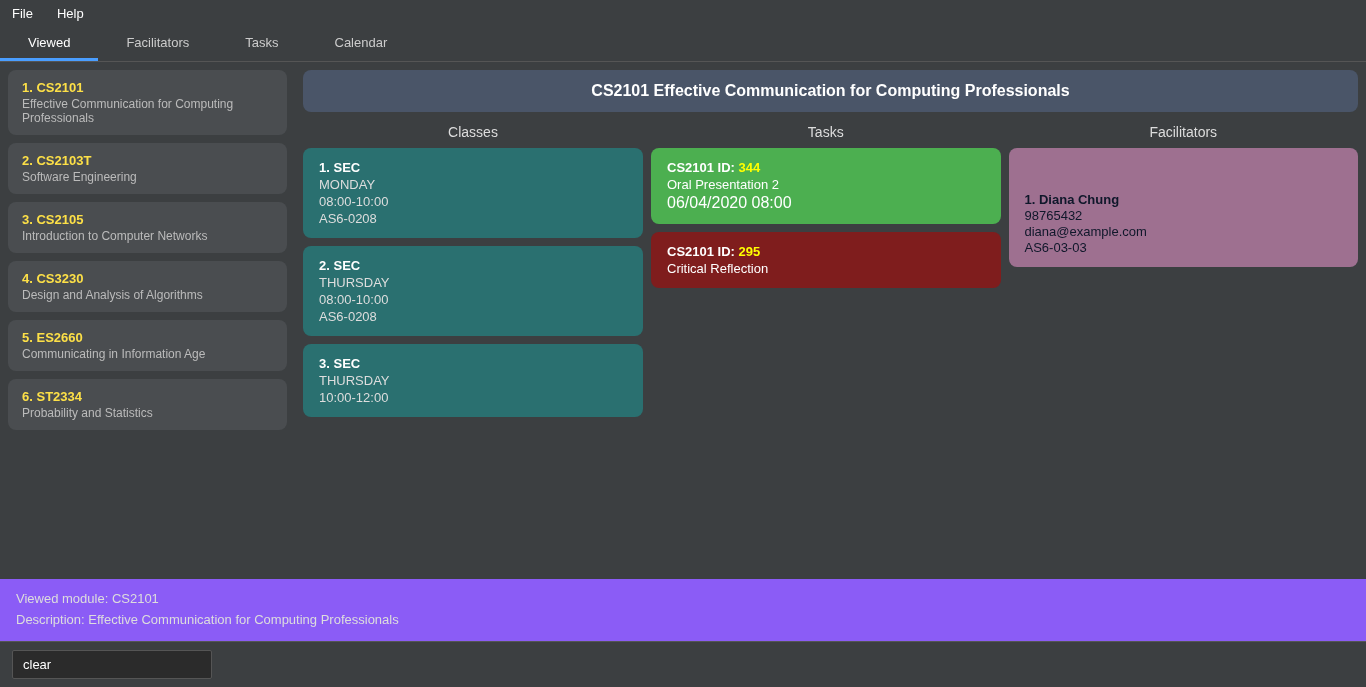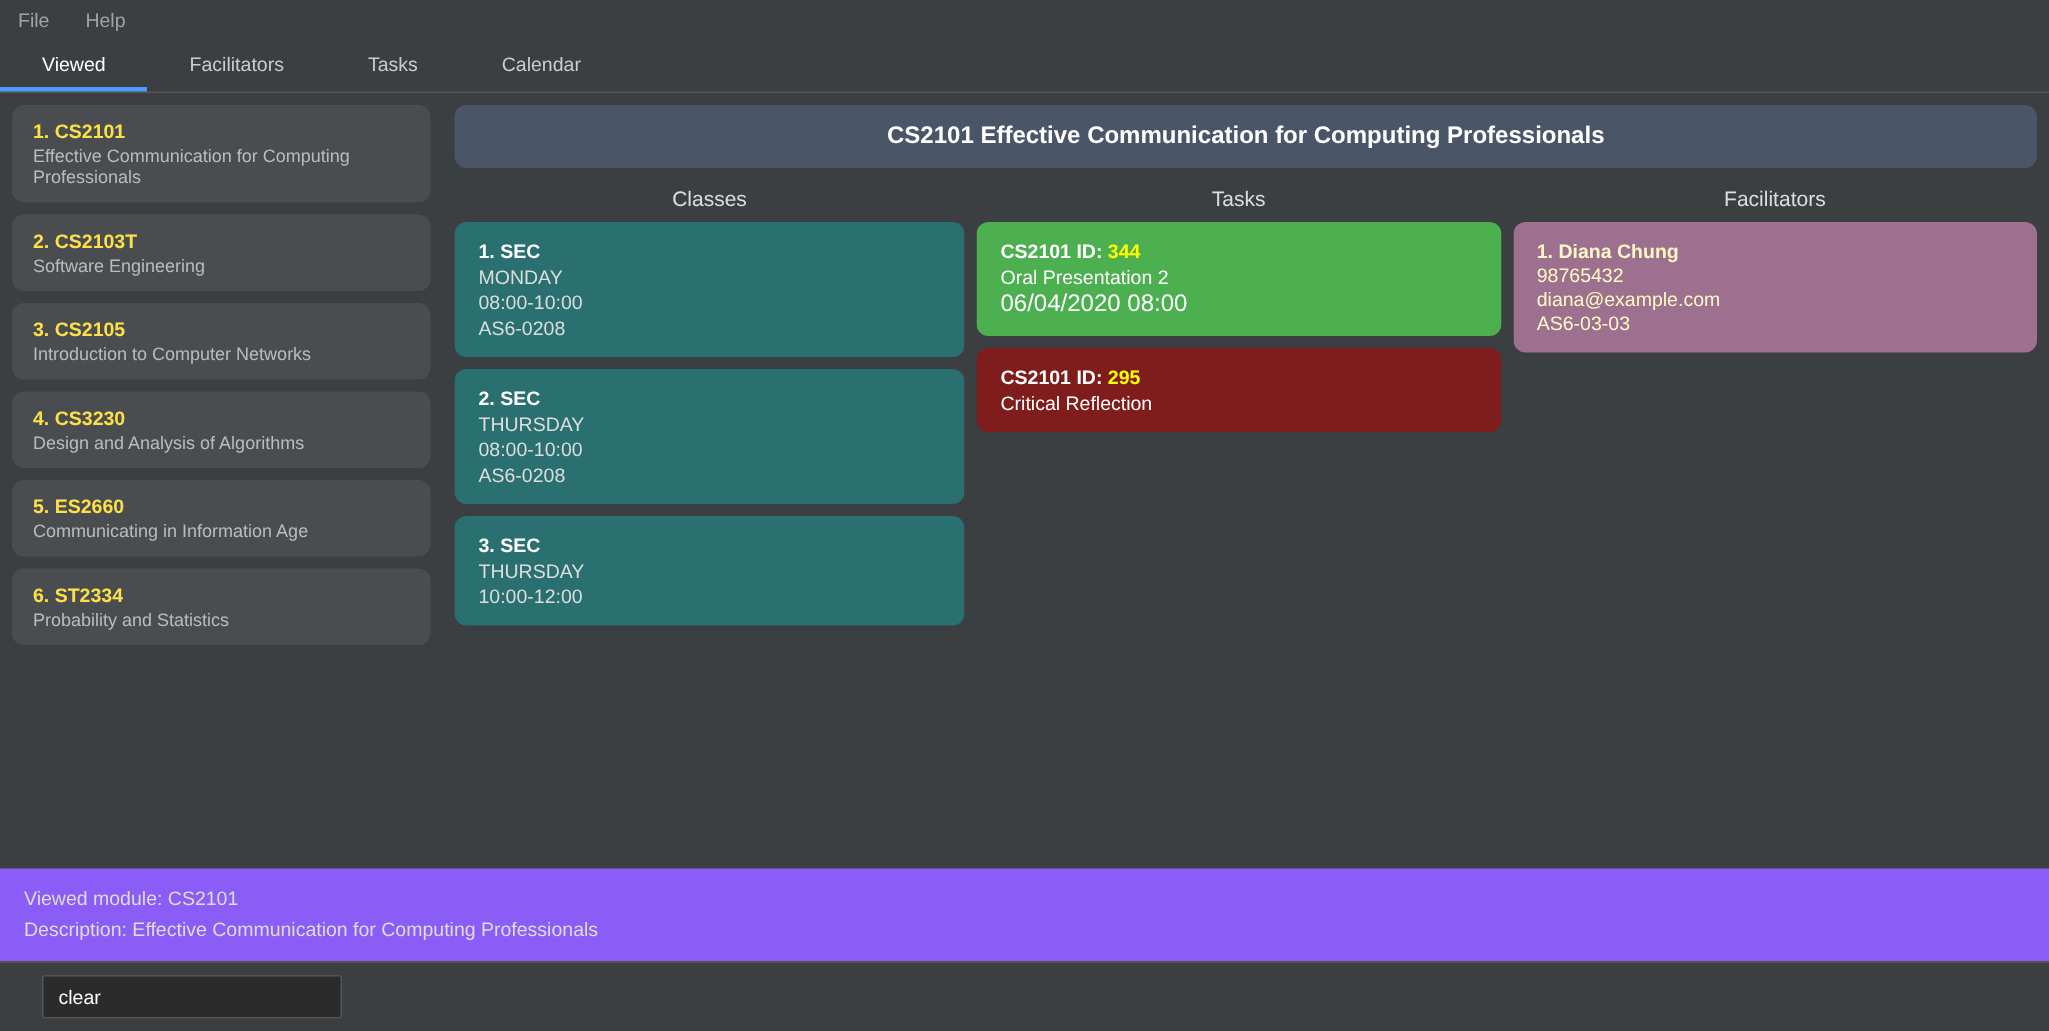--- a/index.html
+++ b/index.html
@@ -17,21 +17,21 @@
     
     .menubar {
       background: #3c3f41;
       display: flex;
       align-items: center;
       padding: 4px 8px;
       gap: 16px;
       flex-shrink: 0;
     }
     .menubar-item {
-      color: #a3a3a3;
+      color: #ffffff;
       font-size: 13px;
       cursor: pointer;
       padding: 2px 4px;
     }
 
     
     .tabs {
       display: flex;
       background: #3c3f41;
       border-bottom: 1px solid #555;
@@ -197,43 +197,44 @@
     }
     .facilitator-card {
       background: #9e7090;
       border-radius: 8px;
       padding: 12px 16px;
       cursor: pointer;
     }
     .facilitator-num {
       font-size: 13px;
       font-weight: bold;
-      color: #fef9c3;
+      color: #0f172a;
+      margin-top: 32px;
     }
     .facilitator-detail {
       font-size: 13px;
-      color: #fef9c3;
+      color: #0f172a;
       margin-top: 1px;
     }
 
     
     .status-bar {
       background: #8b5cf6;
       padding: 10px 16px;
       flex-shrink: 0;
       font-size: 13px;
       color: #ddd;
       line-height: 1.6;
     }
 
     
     .command-bar {
       background: #3c3f41;
       border-top: 1px solid #555;
-      padding: 8px 28px;
+      padding: 8px 12px;
       flex-shrink: 0;
     }
     .command-input {
       background: #2b2b2b;
       border: 1px solid #555;
       color: #fff;
       padding: 6px 10px;
       font-size: 13px;
       width: 200px;
       outline: none;

